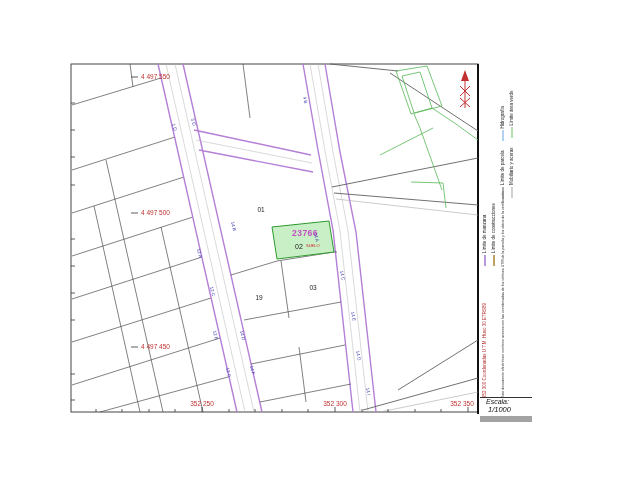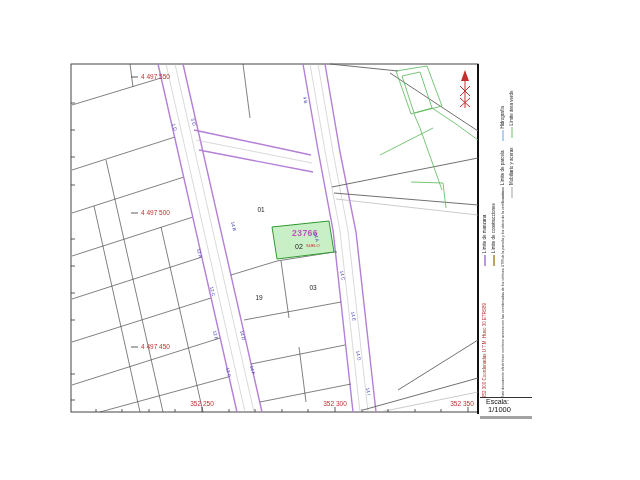--- a/index.html
+++ b/index.html
@@ -26,21 +26,21 @@
   #legend-inner{position:absolute;left:0;top:0;width:334px;height:42px;
     transform:translate(0,334px) rotate(-90deg);transform-origin:0 0;}
   .lrow{display:flex;align-items:center;height:9px;white-space:nowrap;}
   .lcell-note{width:132px;color:#b52b2b;font-size:4.5px;}
   .lcell-disc{width:200px;color:#222;font-size:3.6px;}
   .lcell-spacer1{width:132px;}
   .lcell-spacer2{width:200px;}
   .litem{display:flex;align-items:center;margin-right:9px;color:#222;font-size:4.5px;}
   .litem svg{margin-right:2px;}
   #scale-box{position:absolute;left:480px;top:397px;width:52px;height:18px;
-    border-top:1px solid #333;border-bottom:3px solid #a3a3a3;color:#111;}
+    border-top:1px solid #333;border-bottom:6px solid #a3a3a3;color:#111;font-style:italic;}
   #scale-box .s1{font-size:7px;line-height:8px;padding-left:6px;}
   #scale-box .s2{font-size:7.5px;line-height:8px;padding-left:8px;}
 </style>
 </head>
 <body>
 
 <div id="stage">
 
   <svg width="640" height="480" viewBox="0 0 640 480">
 

